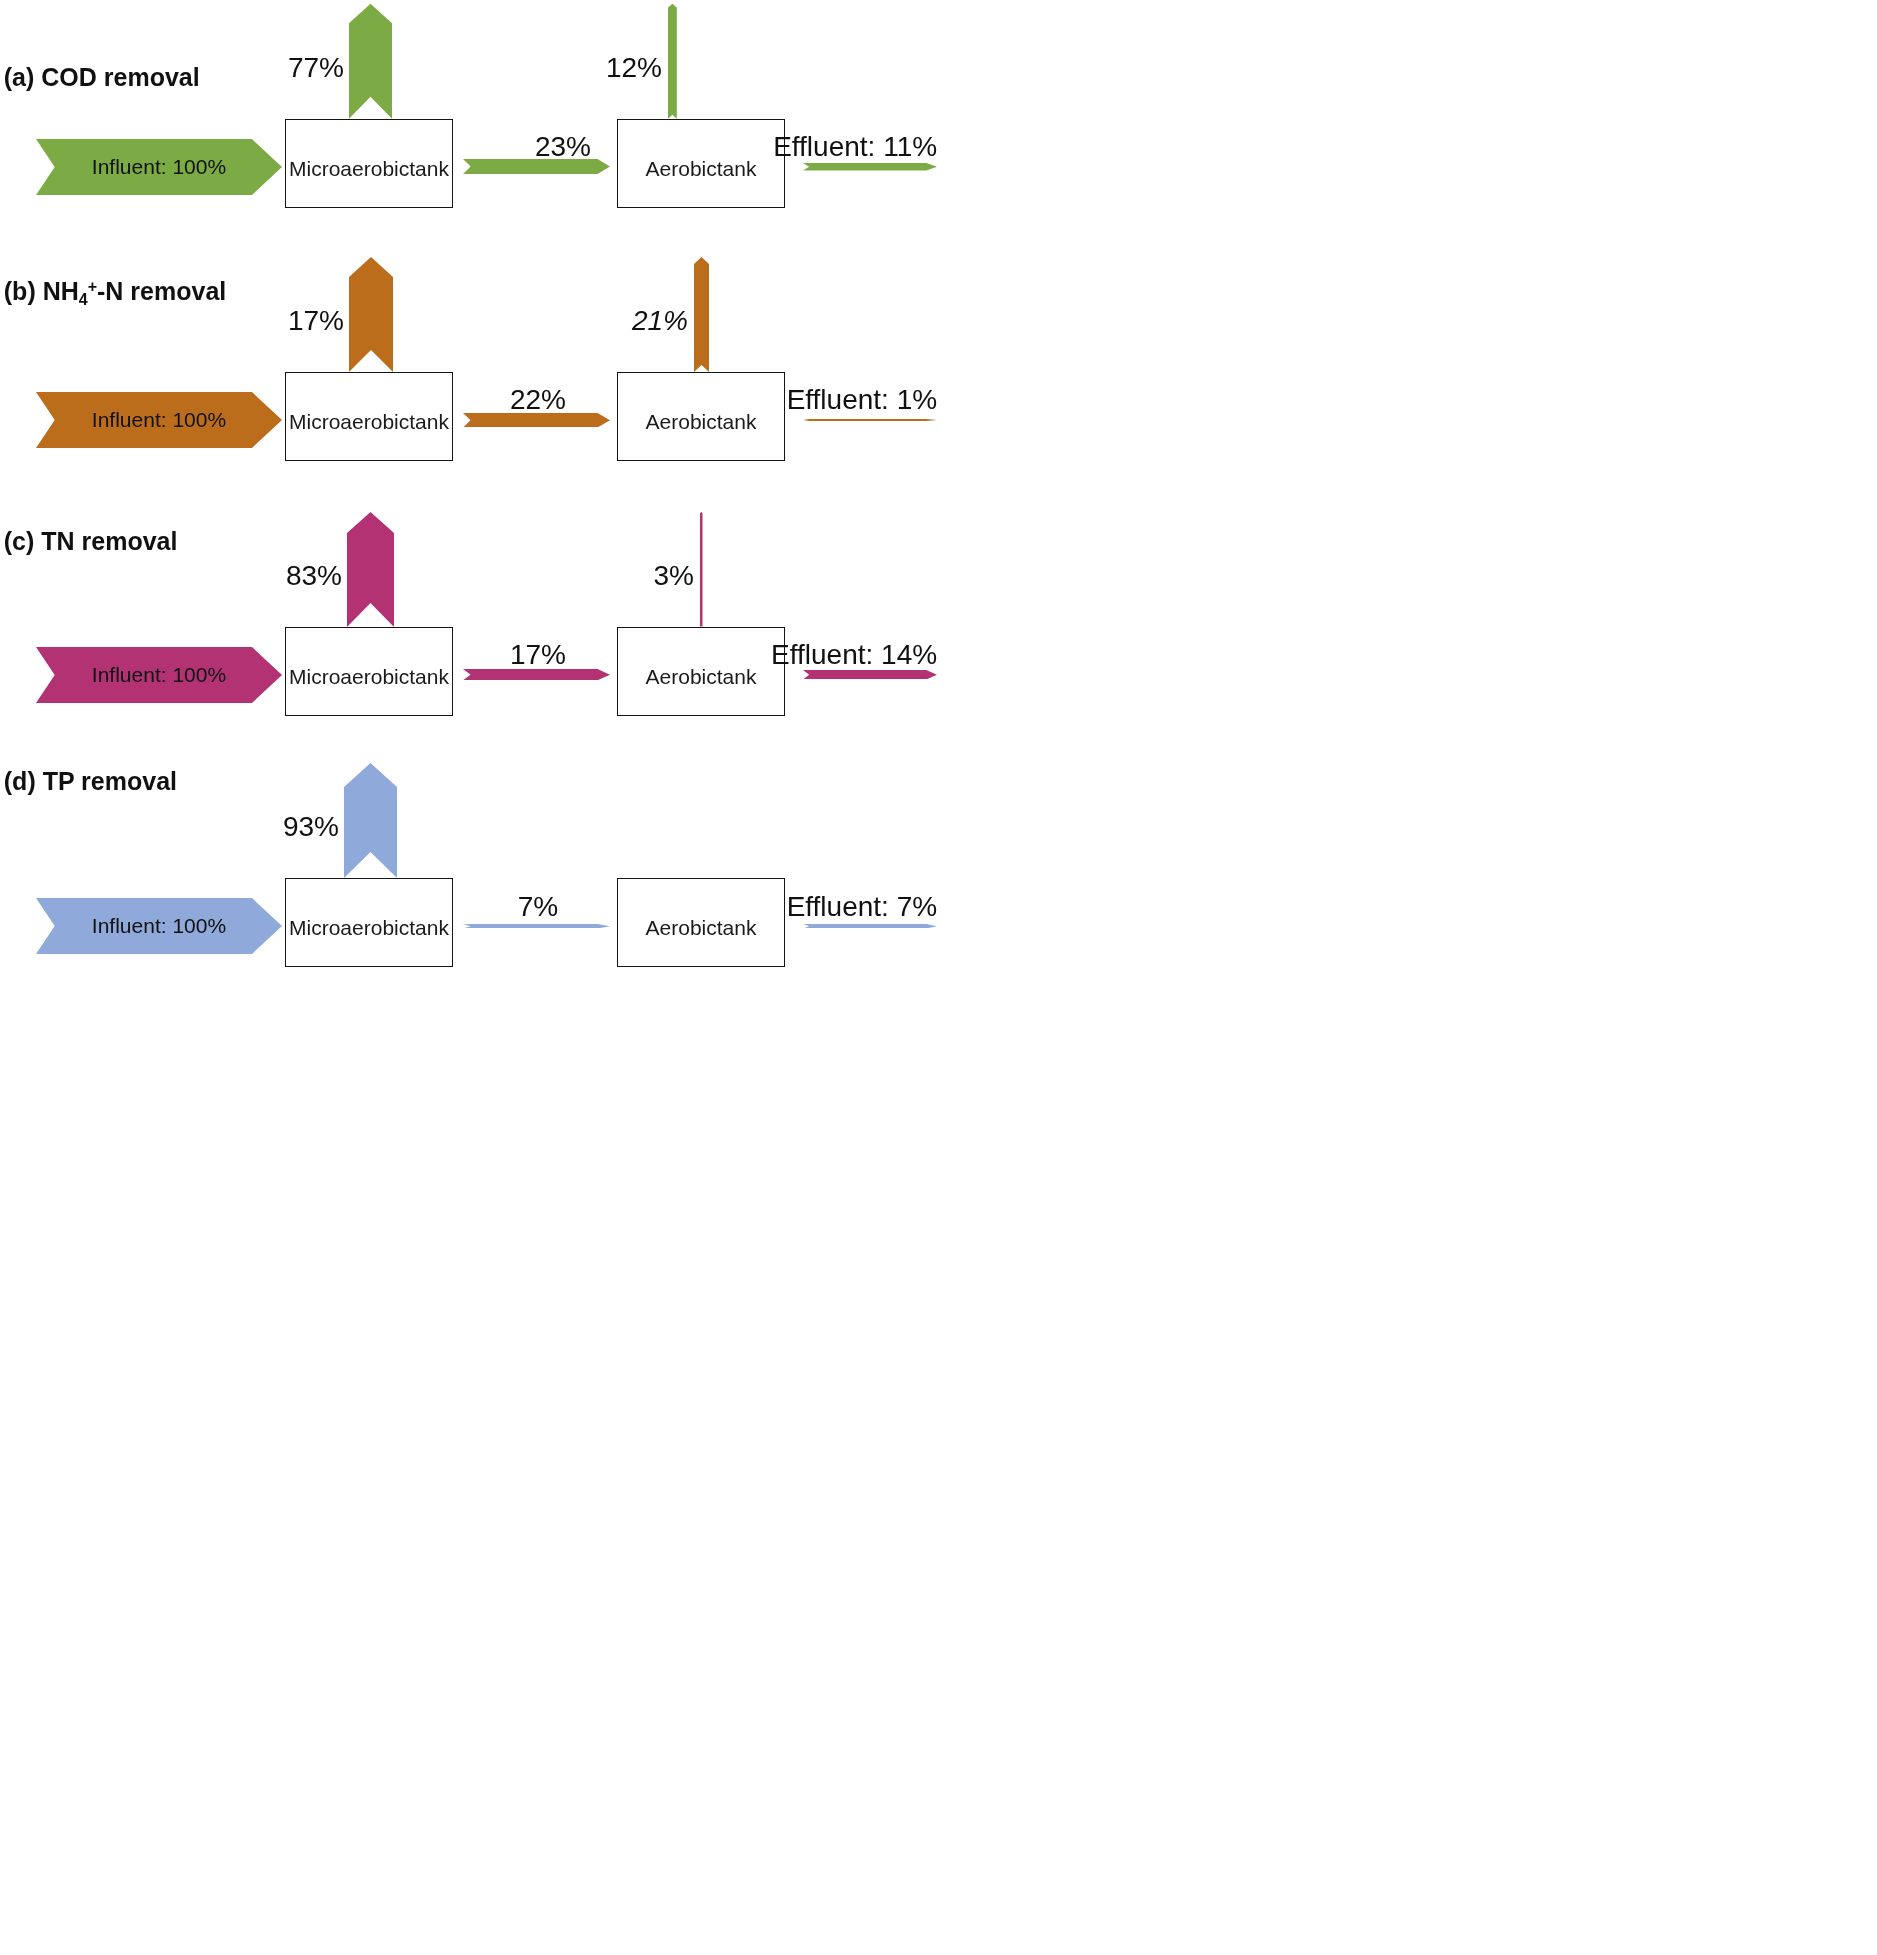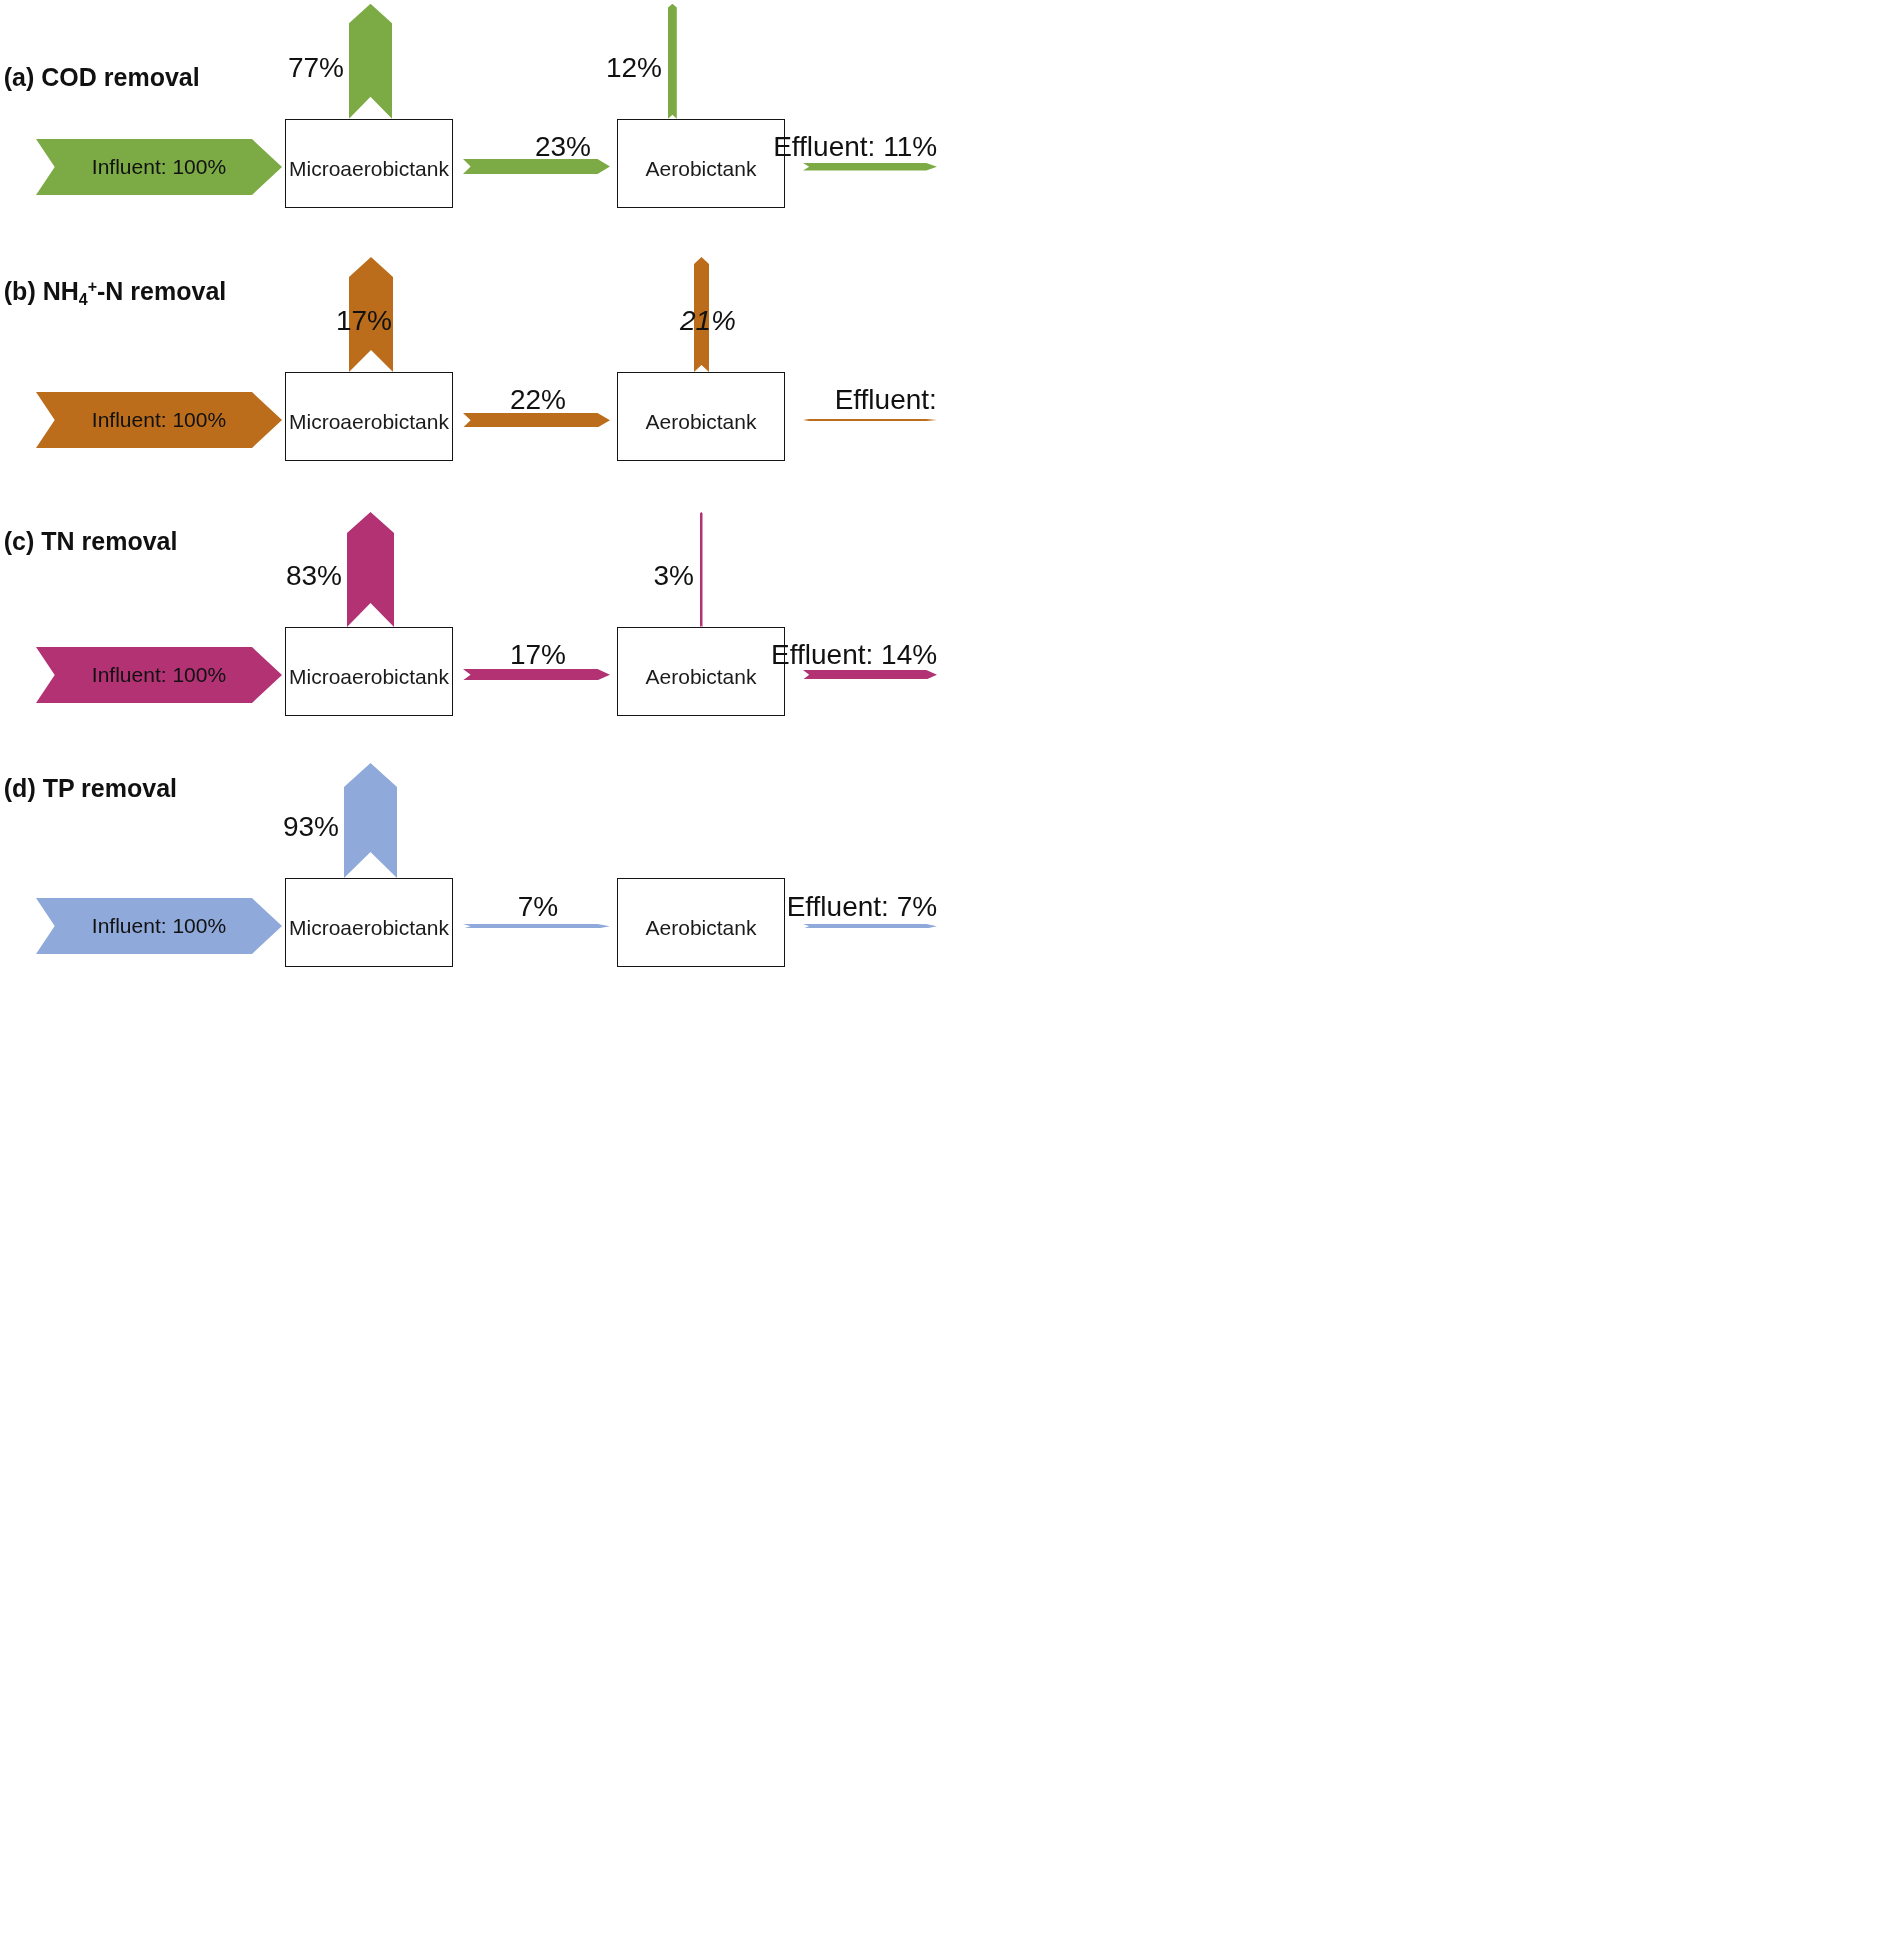--- a/index.html
+++ b/index.html
@@ -42,21 +42,21 @@
       <div class="bl">Microaerobic</div>
       <div class="bl">tank</div>
     </div>
     <div class="box box2" style="left: 617px; top: 119px; width: 168px; height: 89px;">
       <div class="bl">Aerobic</div>
       <div class="bl">tank</div>
     </div>
     <div class="arrow eff" style="left: 803px; top: 163px; width: 134px; height: 7.5px; background: rgb(124, 171, 69);"></div>
     <span class="lbl eff-lbl" style="right: 1.9px; top: 147px;">Effluent: 11%</span>
   </section>
-    <section class="panel" style="top: 244px; height: 244px; padding-left: 48px;">
+    <section class="panel" style="top: 244px; height: 244px;">
     <h2 class="title" style="top: 33px;"><span>(b) NH</span><span class="t-sub">4</span><span class="t-sup">+</span><span>-N removal</span></h2>
     <div class="arrow influent" style="left: 36px; top: 148px; width: 246px; height: 56px; background: rgb(188, 109, 27);">
       <span class="atext">Influent: 100%</span>
     </div>
     <div class="upar micro-up" style="left: 349px; top: 13px; width: 44px; height: 115px; background: rgb(188, 109, 27); clip-path: polygon(0px 20px, 50% 0px, 100% 20px, 100% 100%, 50% 93px, 0px 100%);"></div>
     <span class="lbl micro-lbl" style="right: 595px; top: 77px;">17%</span>
     <div class="upar aero-up" style="left: 694px; top: 13px; width: 15px; height: 115px; background: rgb(188, 109, 27); clip-path: polygon(0px 6.9px, 50% 0px, 100% 6.9px, 100% 100%, 50% 108px, 0px 100%);"></div>
     <span class="lbl aero-lbl" style="right: 251px; top: 77px; font-style: italic;">21%</span>
     <div class="arrow mid" style="left: 463px; top: 169px; width: 147px; height: 14.4px; background: rgb(188, 109, 27);"></div>
     <span class="lbl mid-lbl" style="left: 538px; top: 156px; transform: translate(-50%, -50%);">22%</span>
@@ -87,21 +87,21 @@
       <div class="bl">tank</div>
     </div>
     <div class="box box2" style="left: 617px; top: 139px; width: 168px; height: 89px;">
       <div class="bl">Aerobic</div>
       <div class="bl">tank</div>
     </div>
     <div class="arrow eff" style="left: 803px; top: 182px; width: 134px; height: 9.4px; background: rgb(178, 50, 116);"></div>
     <span class="lbl eff-lbl" style="right: 1.9px; top: 167px;">Effluent: 14%</span>
   </section>
     <section class="panel" style="top: 732px; height: 245px;">
-    <h2 class="title" style="top: 42px; text-align: right;"><span>(d) TP removal</span></h2>
+    <h2 class="title" style="top: 35px; text-align: right;"><span>(d) TP removal</span></h2>
     <div class="arrow influent" style="left: 36px; top: 166px; width: 246px; height: 56px; background: rgb(143, 169, 219);">
       <span class="atext">Influent: 100%</span>
     </div>
     <div class="upar micro-up" style="left: 344px; top: 31px; width: 53px; height: 115px; background: rgb(143, 169, 219); clip-path: polygon(0px 24px, 50% 0px, 100% 24px, 100% 100%, 50% 89px, 0px 100%);"></div>
     <span class="lbl micro-lbl" style="right: 600px; top: 95px;">93%</span>
 
     <div class="arrow mid" style="left: 463px; top: 192px; width: 147px; height: 4.4px; background: rgb(143, 169, 219);"></div>
     <span class="lbl mid-lbl" style="left: 538px; top: 175px; transform: translate(-50%, -50%);">7%</span>
     <div class="box box1" style="left: 285px; top: 146px; width: 168px; height: 89px;">
       <div class="bl">Microaerobic</div>

